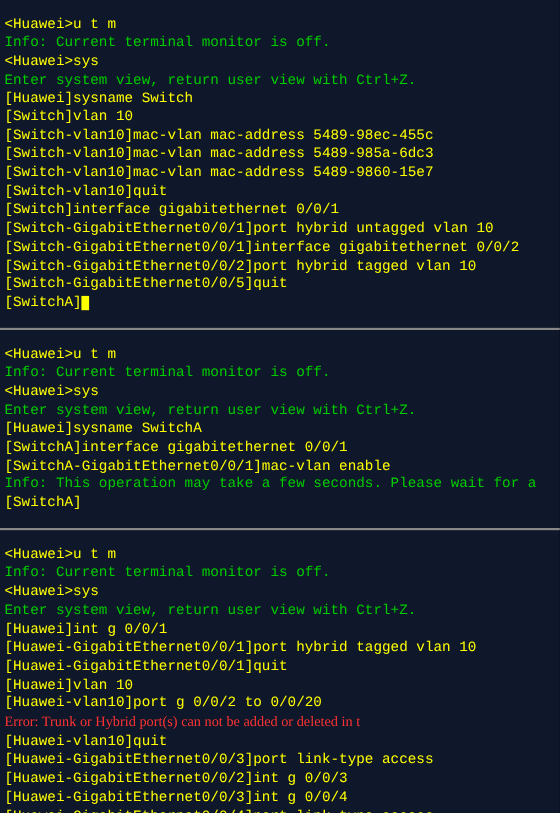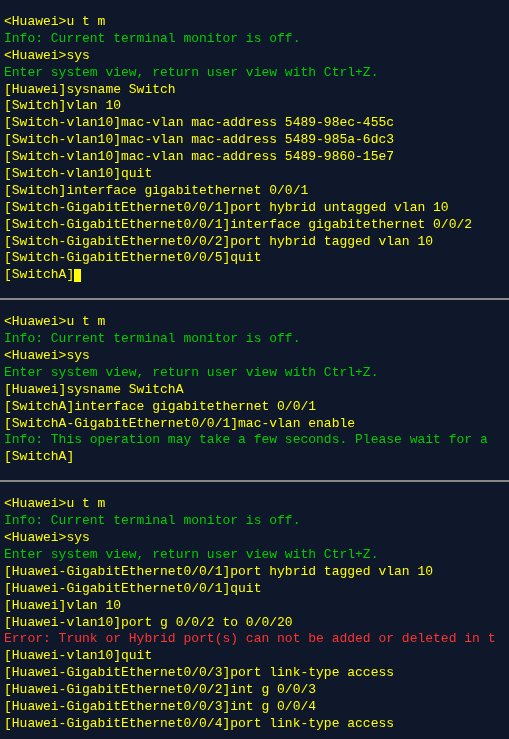--- a/index.html
+++ b/index.html
@@ -27,20 +27,21 @@
       overflow: hidden;
     }
     .prompt {
       color: #ffff00;
     }
     .info {
       color: #00cc00;
     }
     .error {
       color: #ff3333;
+      font-family: Liberation Serif, serif;
     }
     .cursor {
       display: inline-block;
       width: 7px;
       height: 13px;
       background: #ffff00;
       vertical-align: text-bottom;
     }
   </style>
 </head>
@@ -74,20 +75,21 @@
       <div class="line"><span class="prompt">[SwitchA]interface gigabitethernet 0/0/1</span></div>
       <div class="line"><span class="prompt">[SwitchA-GigabitEthernet0/0/1]mac-vlan enable</span></div>
       <div class="line"><span class="info">Info: This operation may take a few seconds. Please wait for a </span></div>
       <div class="line"><span class="prompt">[SwitchA]</span></div>
     </div>
     <div class="terminal-block">
       <div class="line"><span class="prompt">&lt;Huawei&gt;u t m</span></div>
       <div class="line"><span class="info">Info: Current terminal monitor is off.</span></div>
       <div class="line"><span class="prompt">&lt;Huawei&gt;sys</span></div>
       <div class="line"><span class="info">Enter system view, return user view with Ctrl+Z.</span></div>
+      <div class="line"><span class="prompt">[Huawei]int g 0/0/1</span></div>
       <div class="line"><span class="prompt">[Huawei-GigabitEthernet0/0/1]port hybrid tagged vlan 10</span></div>
       <div class="line"><span class="prompt">[Huawei-GigabitEthernet0/0/1]quit</span></div>
       <div class="line"><span class="prompt">[Huawei]vlan 10</span></div>
       <div class="line"><span class="prompt">[Huawei-vlan10]port g 0/0/2 to 0/0/20</span></div>
       <div class="line"><span class="error">Error: Trunk or Hybrid port(s) can not be added or deleted in t</span></div>
       <div class="line"><span class="prompt">[Huawei-vlan10]quit</span></div>
       <div class="line"><span class="prompt">[Huawei-GigabitEthernet0/0/3]port link-type access</span></div>
       <div class="line"><span class="prompt">[Huawei-GigabitEthernet0/0/2]int g 0/0/3</span></div>
       <div class="line"><span class="prompt">[Huawei-GigabitEthernet0/0/3]int g 0/0/4</span></div>
       <div class="line"><span class="prompt">[Huawei-GigabitEthernet0/0/4]port link-type access</span></div>

